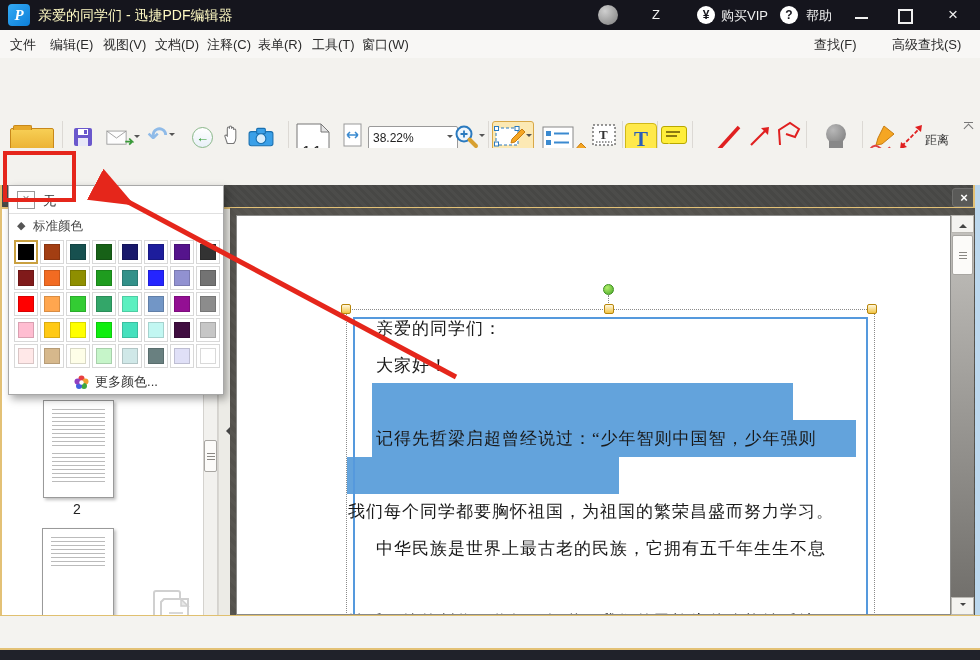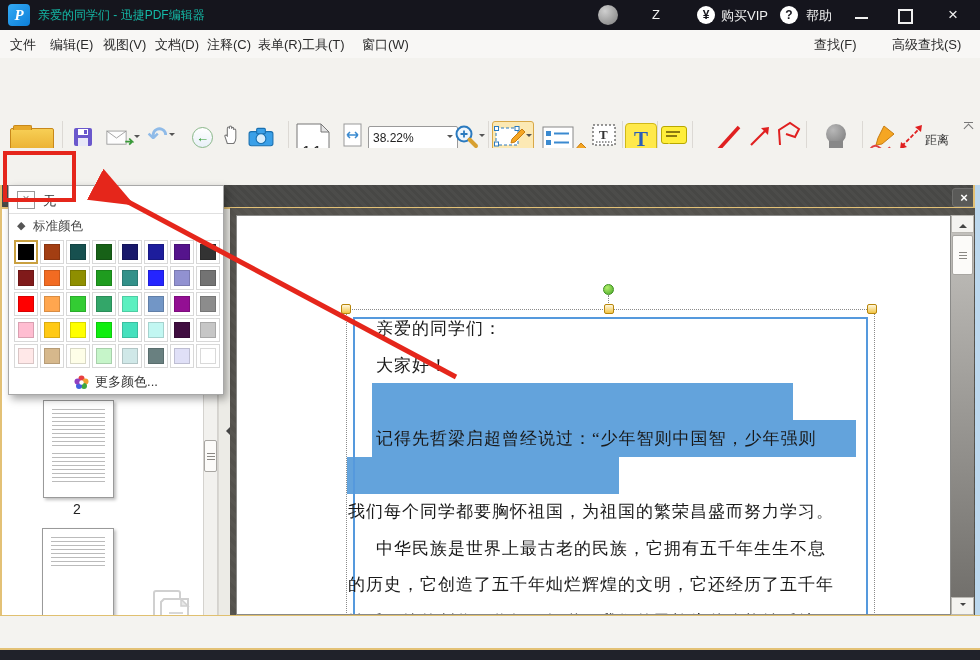--- a/index.html
+++ b/index.html
@@ -11,21 +11,21 @@
   .fdiv{position:absolute;top:152px;height:30px;width:1px;background:#dcd9d4;}
   .tri-d{width:0;height:0;border:3.5px solid transparent;border-top-color:#555;display:inline-block;}
   .tri-u{width:0;height:0;border:4px solid transparent;border-bottom-color:#555;}
   .icbtn{position:absolute;display:flex;align-items:center;justify-content:center;}
   .combo{position:absolute;background:#fff;border:1px solid #9a9a9a;border-radius:2px;display:flex;align-items:center;font-size:12px;color:#222;padding:0 4px;justify-content:space-between;}
   .combo .tri-d{margin-left:4px;}
   .goldbtn{background:#fce9b4;border:1px solid #d8a848;border-radius:3px;}
   
   #titlebar{left:0;top:0;width:980px;height:30px;background:#15151d;}
   #logo{left:8px;top:4px;width:22px;height:22px;border-radius:4px;background:linear-gradient(135deg,#34aaf5,#0d7fd8);color:#fff;font:italic bold 15px "Liberation Serif",serif;display:flex;align-items:center;justify-content:center;}
-  #title-text{left:38px;top:7px;color:#14b8a6;font-size:12px;}
+  #title-text{left:38px;top:7px;color:#fef9c3;font-size:14px;}
   .tb-white{color:#f0f0f0;font-size:13px;}
   .circ-ic{border-radius:50%;background:#fff;color:#15151d;display:flex;align-items:center;justify-content:center;font-weight:bold;}
   
   #menubar{left:0;top:30px;width:980px;height:28px;background:#f8f7f5;border-bottom:1px solid #e2e0dc;}
   .menu-item{position:absolute;top:6px;font-size:13px;color:#2a2a2a;}
   
   #toolbar{left:0;top:58px;width:980px;height:90px;background:#f3f2ee;border-bottom:1px solid #dbd8d3;}
   #formatbar{left:0;top:148px;width:980px;height:37px;background:#f3f2ee;border-bottom:1px solid #cfccc7;}
   .serifT{font-family:"Liberation Serif","DejaVu Serif",serif;font-weight:bold;color:#2a5db8;}
   .fmt-btn{position:absolute;top:155px;height:24px;display:flex;align-items:center;justify-content:center;font-size:15px;color:#222;}
@@ -88,21 +88,21 @@
     <div class="abs tb-white" style="left:948px;top:5px;font-size:17px;">×</div>
   </div>
 
   <div id="menubar" class="abs">
     <span class="menu-item" style="left:10px;">文件</span>
     <span class="menu-item" style="left:50px;">编辑(E)</span>
     <span class="menu-item" style="left:103px;">视图(V)</span>
     <span class="menu-item" style="left:155px;">文档(D)</span>
     <span class="menu-item" style="left:207px;">注释(C)</span>
     <span class="menu-item" style="left:258px;">表单(R)</span>
-    <span class="menu-item" style="left:302px;">工具(T)</span>
+    <span class="menu-item" style="left:312px;">工具(T)</span>
     <span class="menu-item" style="left:362px;">窗口(W)</span>
     <svg class="abs" style="left:796px;top:35px;" width="16" height="18" viewBox="0 0 16 18">
         <rect x="1" y="1" width="11" height="14" rx="1" fill="#fff" stroke="#8a8a8a"></rect>
         <line x1="3" y1="4" x2="9" y2="4" stroke="#9ab" stroke-width="1"></line>
         <line x1="3" y1="6.5" x2="9" y2="6.5" stroke="#9ab" stroke-width="1"></line>
         <line x1="3" y1="9" x2="7" y2="9" stroke="#9ab" stroke-width="1"></line>
         <circle cx="10" cy="13" r="2.4" fill="#3a3a44"></circle>
         <circle cx="14" cy="13" r="2.4" fill="#3a3a44"></circle>
       </svg>
     <span class="menu-item" style="left:814px;">查找(F)</span>
@@ -601,21 +601,20 @@
       <div class="hl" style="left:110px;top:241px;width:272px;height:37px;"></div>
 
       <div class="abs" style="left:109px;top:93px;width:527px;height:310px;border:1px dotted #8a8a8a;"></div>
       <div class="abs" style="left:116px;top:101px;width:511px;height:302px;border:2px solid #5599dd;"></div>
 
       <div class="docline" style="left:139px;top:94px;">亲爱的同学们：</div>
       <div class="docline" style="left:139px;top:131px;">大家好！</div>
       <div class="docline" style="left:139px;top:204px;">记得先哲梁启超曾经说过：“少年智则中国智，少年强则</div>
       <div class="docline" style="left:139px;top:314px;">中华民族是世界上最古老的民族，它拥有五千年生生不息</div>
       <div class="docline" style="left:111px;top:277px;">我们每个同学都要胸怀祖国，为祖国的繁荣昌盛而努力学习。</div>
-      <div class="docline" style="left:111px;top:350px;">的历史，它创造了五千年灿烂辉煌的文明，它还经历了五千年</div>
       <div class="docline" style="left:111px;top:387px;">绵延不绝的创作！你知不知道，我们的民族为什么能够延续不</div>
 
       <div class="abs" style="left:371px;top:79px;width:1px;height:14px;border-left:1px dotted #888;"></div>
       <div class="abs" style="left:366px;top:68px;width:11px;height:11px;border-radius:50%;background:radial-gradient(circle at 35% 30%,#b2ef6a,#49a82a);border:1px solid #3d8f1f;box-sizing:border-box;"></div>
 
       <div class="handle" style="left:104px;top:88px;"></div>
       <div class="handle" style="left:367px;top:88px;"></div>
       <div class="handle" style="left:630px;top:88px;"></div>
     </div>
 

